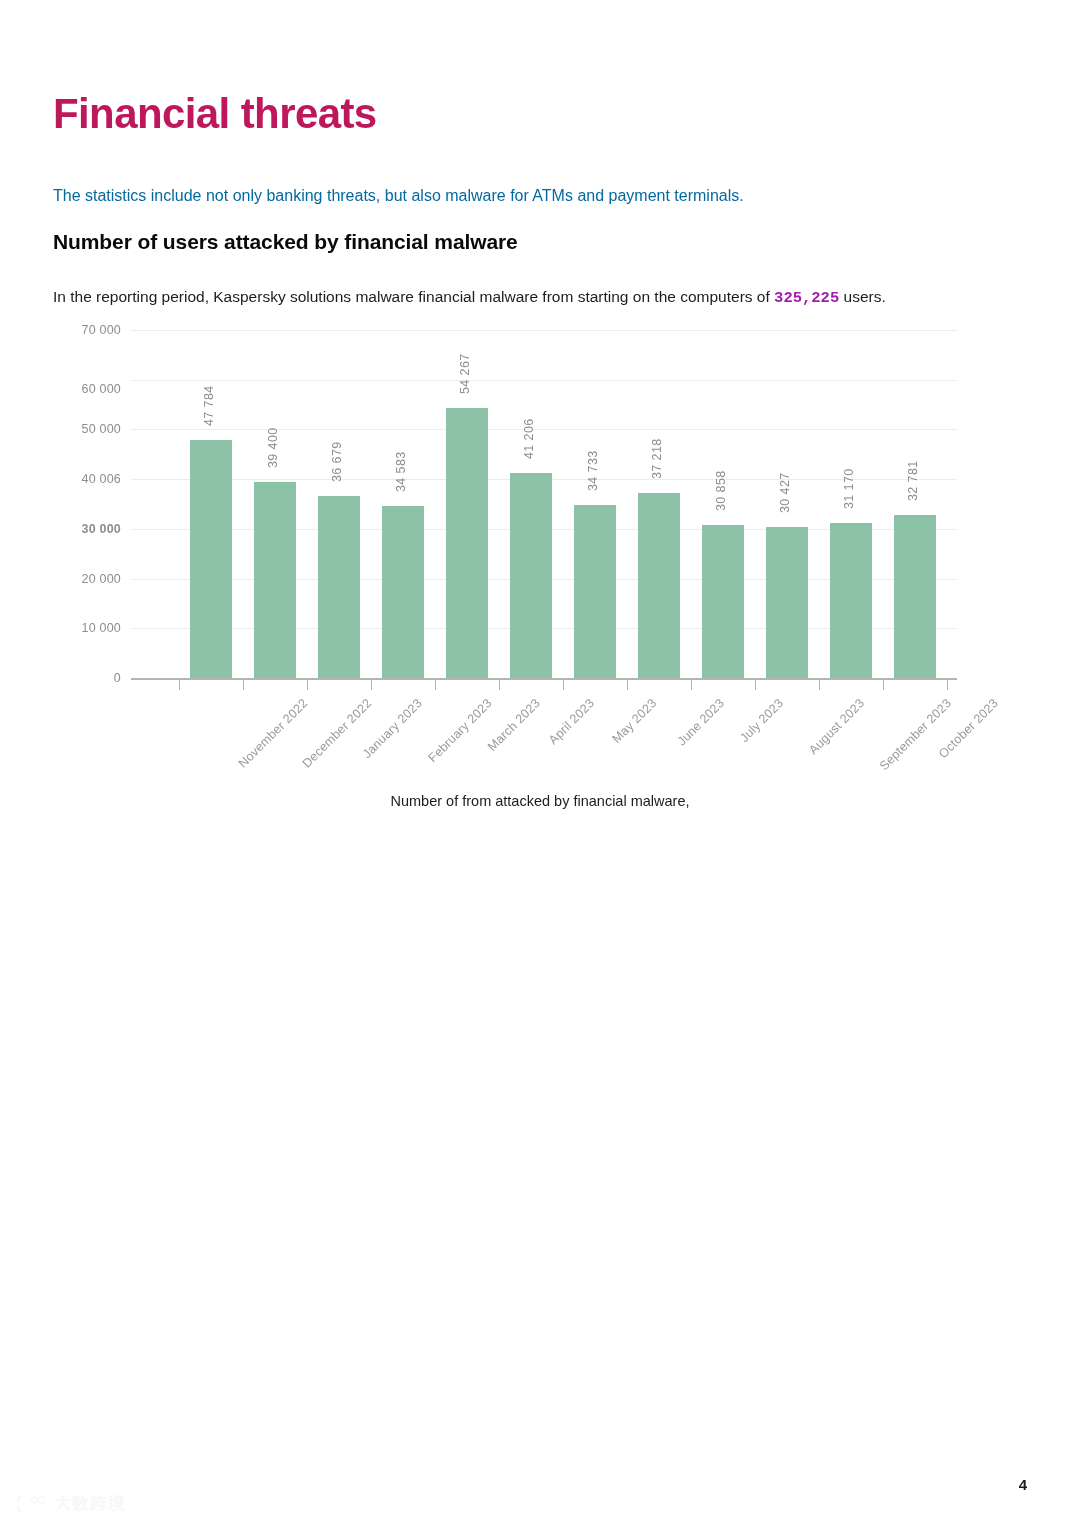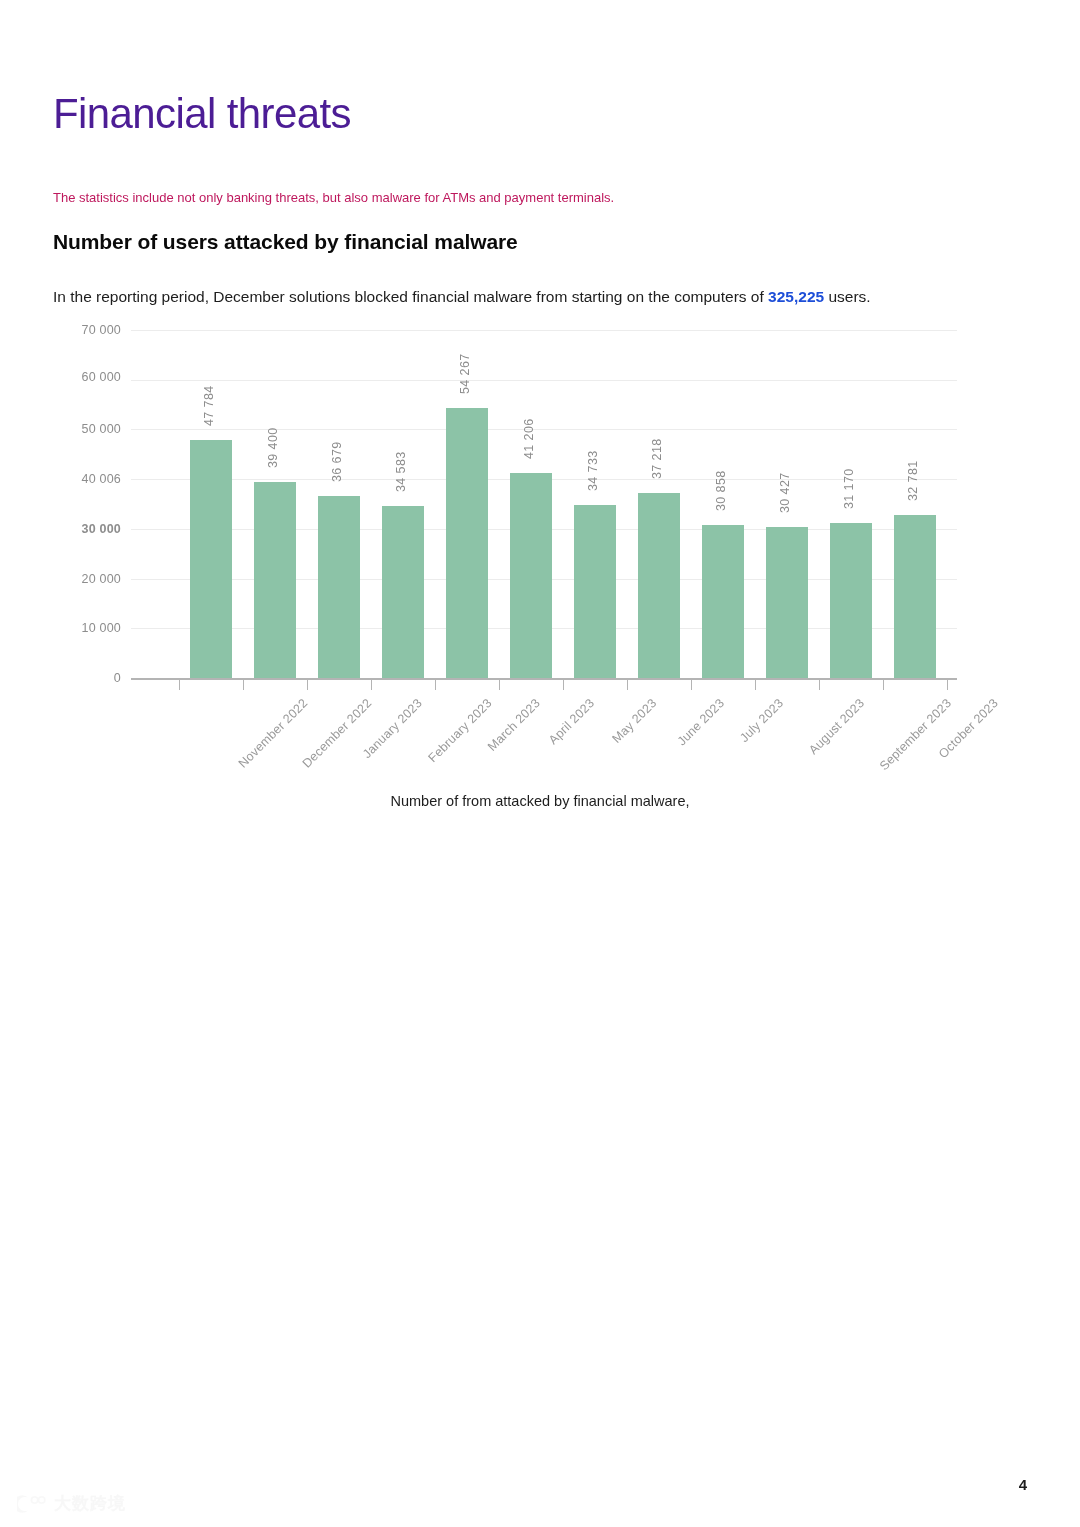--- a/index.html
+++ b/index.html
@@ -18,32 +18,32 @@
     background: #ffffff;
     overflow: hidden;
   }
 
   
   .page-title {
     position: absolute;
     left: 53px;
     top: 63px;
     font-size: 42px;
-    font-weight: 400;
+    font-weight: 700;
     letter-spacing: -0.6px;
-    color: #4c1d95;
+    color: #be185d;
     line-height: 1.1;
     white-space: nowrap;
   }
   .intro-paragraph {
     position: absolute;
     left: 53px;
-    top: 176px;
-    font-size: 13px;
-    color: #be185d;
+    top: 168px;
+    font-size: 16px;
+    color: #0369a1;
     line-height: 1.45;
     white-space: nowrap;
   }
   .section-subtitle {
     position: absolute;
     left: 53px;
     top: 213px;
     font-size: 21px;
     font-weight: 700;
     letter-spacing: -0.1px;
@@ -54,21 +54,22 @@
     position: absolute;
     left: 53px;
     top: 270px;
     font-size: 15.5px;
     color: #1d1d1d;
     line-height: 1.45;
     white-space: nowrap;
   }
   .stat-paragraph b {
     font-weight: 700;
-    color: #1d4ed8;
+    color: #a21caf;
+    font-family: Liberation Mono, monospace;
   }
 
   
   .chart-block {
     position: absolute;
     left: 0px;
     top: 318px;
     width: 1080px;
     height: 520px;
   }
@@ -204,38 +205,38 @@
 <body>
 
 <div class="page">
 
   <h1 class="page-title">Financial threats</h1>
 
   <p class="intro-paragraph">The statistics include not only banking threats, but also malware for ATMs and payment terminals.</p>
 
   <h2 class="section-subtitle">Number of users attacked by financial malware</h2>
 
-  <p class="stat-paragraph"><span>In the reporting period, December solutions blocked financial malware from starting on the computers of </span><b>325,225</b><span> users.</span></p>
+  <p class="stat-paragraph"><span>In the reporting period, Kaspersky solutions malware financial malware from starting on the computers of </span><b>325,225</b><span> users.</span></p>
 
   <div class="chart-block">
     <div class="chart-canvas">
       <div class="plot" id="plot-area">
         <div id="gridlines-layer">
             <div class="gridline" style="top: 0px;"></div>
             <div class="gridline" style="top: 49.7143px;"></div>
             <div class="gridline" style="top: 99.4286px;"></div>
             <div class="gridline" style="top: 149.143px;"></div>
             <div class="gridline" style="top: 198.857px;"></div>
             <div class="gridline" style="top: 248.571px;"></div>
             <div class="gridline" style="top: 298.286px;"></div>
             <div class="gridline" style="top: 348px;"></div>
           </div>
         <div id="yaxis-layer">
             <div class="ytick-label" style="top: 0px;">70 000</div>
-            <div class="ytick-label" style="top: 47px; padding-left: 8px;">60 000</div>
+            <div class="ytick-label" style="top: 59px; padding-left: 8px;">60 000</div>
             <div class="ytick-label" style="top: 99.4286px;">50 000</div>
             <div class="ytick-label" style="top: 149.143px;">40 006</div>
             <div class="ytick-label" style="top: 198.857px; font-weight: bold;">30 000</div>
             <div class="ytick-label" style="top: 248.571px;">20 000</div>
             <div class="ytick-label" style="top: 298.286px;">10 000</div>
             <div class="ytick-label" style="top: 348px;">0</div>
           </div>
         <div class="axis-baseline"></div>
         <div class="bars-layer" id="bars-layer">
             <div class="bar-slot" style="left: 0px;">

